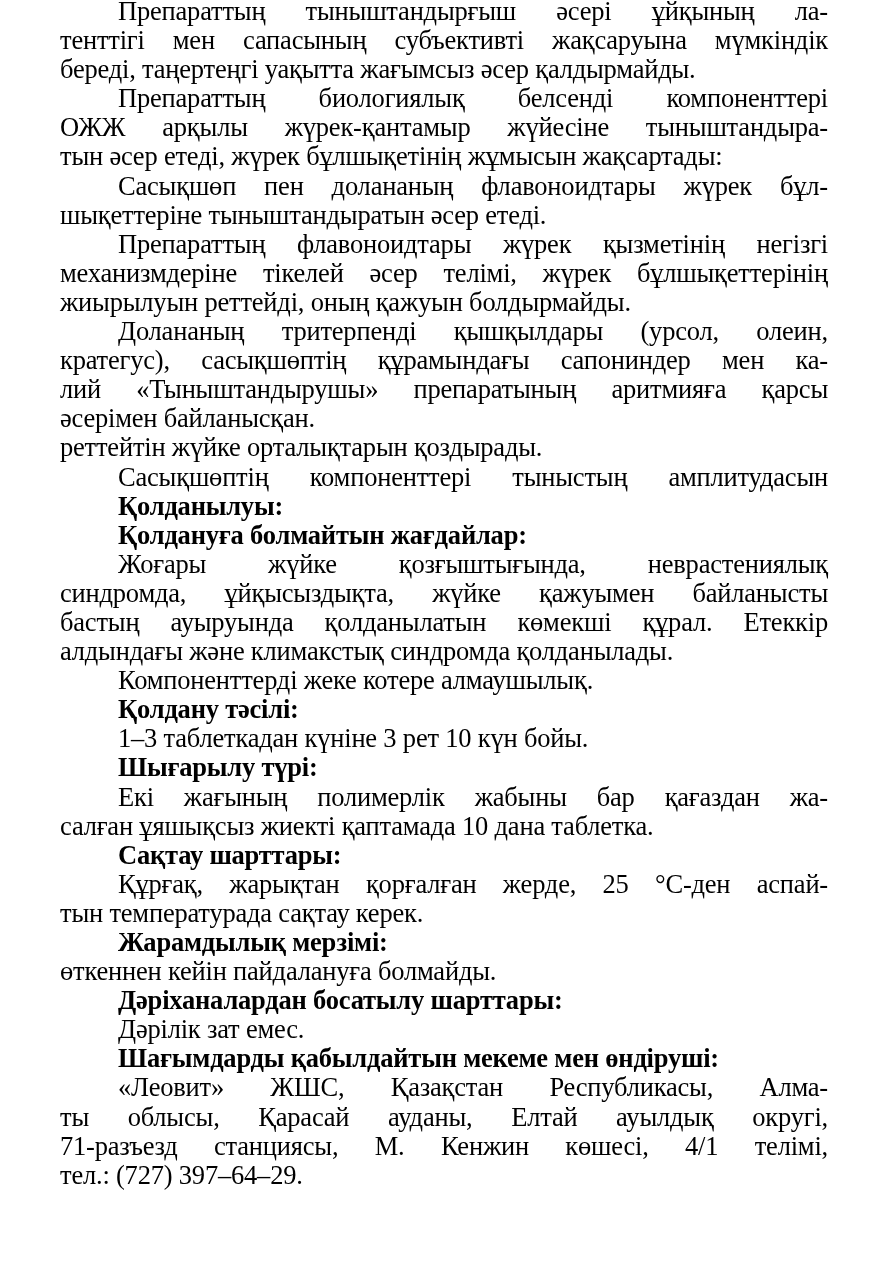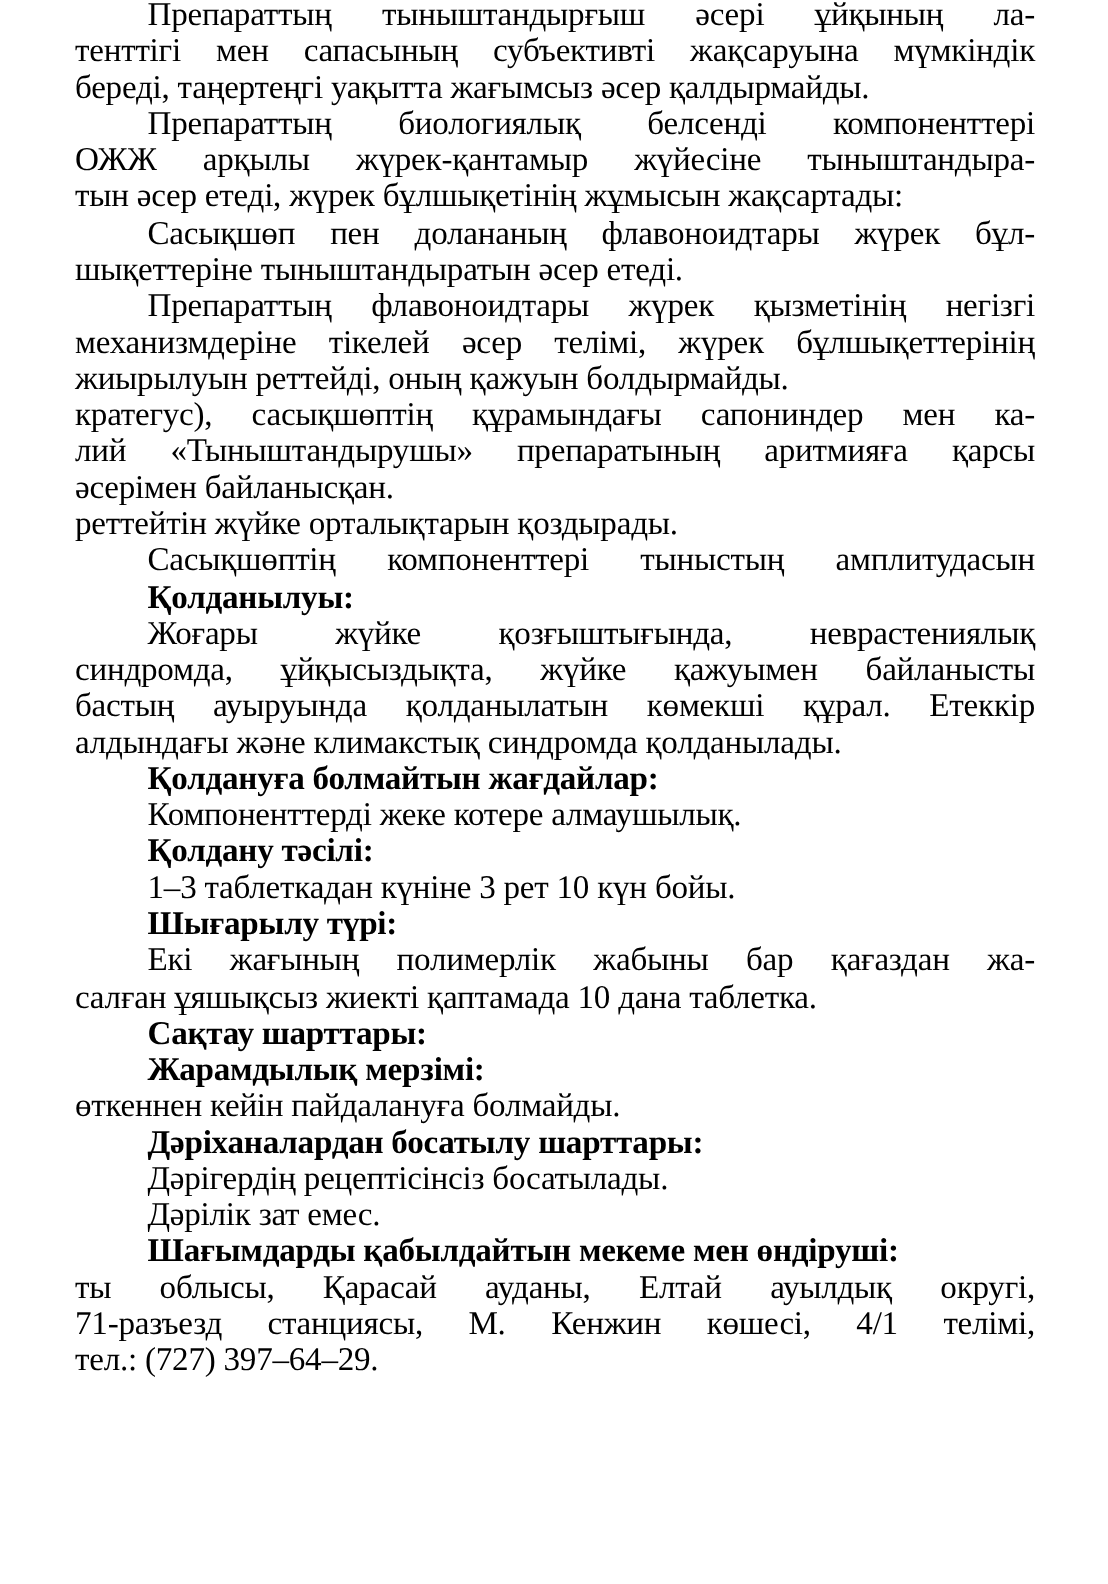--- a/index.html
+++ b/index.html
@@ -63,43 +63,44 @@
     <span class="line last">шықеттеріне тыныштандыратын әсер етеді.</span>
   </div>
 
   <div>
     <span class="line indent">Препараттың флавоноидтары жүрек қызметінің негізгі</span>
     <span class="line">механизмдеріне тікелей әсер телімі, жүрек бұлшықеттерінің</span>
     <span class="line last">жиырылуын реттейді, оның қажуын болдырмайды.</span>
   </div>
 
   <div>
+    <span class="line indent">Долананың тритерпенді қышқылдары (урсол, олеин,</span>
     <span class="line">кратегус), сасықшөптің құрамындағы сапониндер мен ка-</span>
     <span class="line">лий «Тыныштандырушы» препаратының  аритмияға қарсы</span>
     <span class="line last">әсерімен байланысқан.</span>
   </div>
 
   <div>
     <span class="line last">реттейтін  жүйке орталықтарын қоздырады.</span>
     <span class="line indent">Сасықшөптің компоненттері тыныстың амплитудасын</span>
   </div>
 
   <div>
     <span class="line indent last heading">Қолданылуы:</span>
   </div>
 
   <div>
+    <span class="line indent last heading">Қолдануға болмайтын жағдайлар:</span>
+  </div>
+
+  <div>
     <span class="line indent">Жоғары жүйке қозғыштығында,  неврастениялық</span>
     <span class="line">синдромда, ұйқысыздықта, жүйке қажуымен байланысты</span>
     <span class="line">бастың ауыруында  қолданылатын көмекші құрал.  Етеккір</span>
     <span class="line last">алдындағы және климакстық синдромда қолданылады.</span>
-  </div>
-
-  <div>
-    <span class="line indent last heading">Қолдануға болмайтын жағдайлар:</span>
   </div>
   <div>
     <span class="line indent last">Компоненттерді жеке котере алмаушылық.</span>
   </div>
 
   <div>
     <span class="line indent last heading">Қолдану тәсілі:</span>
   </div>
   <div>
     <span class="line indent last">1–3 таблеткадан күніне 3 рет 10 күн бойы.</span>
@@ -109,40 +110,42 @@
     <span class="line indent last heading">Шығарылу түрі:</span>
   </div>
   <div>
     <span class="line indent">Екі жағының полимерлік жабыны бар қағаздан жа-</span>
     <span class="line last">салған ұяшықсыз жиекті қаптамада 10 дана таблетка.</span>
   </div>
 
   <div>
     <span class="line indent last heading">Сақтау шарттары:</span>
   </div>
+  <div>
+    <span class="line indent">Құрғақ, жарықтан қорғалған жерде, 25 °С-ден аспай-</span>
+    <span class="line last">тын температурада сақтау керек.</span>
+  </div>
 
   <div>
     <span class="line indent last heading">Жарамдылық мерзімі:</span>
   </div>
   <div>
     <span class="line last">өткеннен кейін пайдалануға болмайды.</span>
   </div>
 
   <div>
     <span class="line indent last heading">Дәріханалардан босатылу шарттары:</span>
   </div>
   <div>
-    <span class="line indent last">Дәрігердің рецептісінсіз босатылады.</span>
-  </div>
-  <div>
     <span class="line indent last">Дәрілік зат емес.</span>
   </div>
 
   <div>
     <span class="line indent last heading">Шағымдарды қабылдайтын мекеме мен өндіруші:</span>
   </div>
   <div>
+    <span class="line indent">«Леовит» ЖШС, Қазақстан Республикасы, Алма-</span>
     <span class="line">ты облысы,  Қарасай ауданы, Елтай ауылдық округі,</span>
     <span class="line">71-разъезд станциясы,  М. Кенжин көшесі, 4/1 телімі,</span>
     <span class="line last">тел.: (727) 397–64–29.</span>
   </div>
 
 </div>
 
 </body></html>

